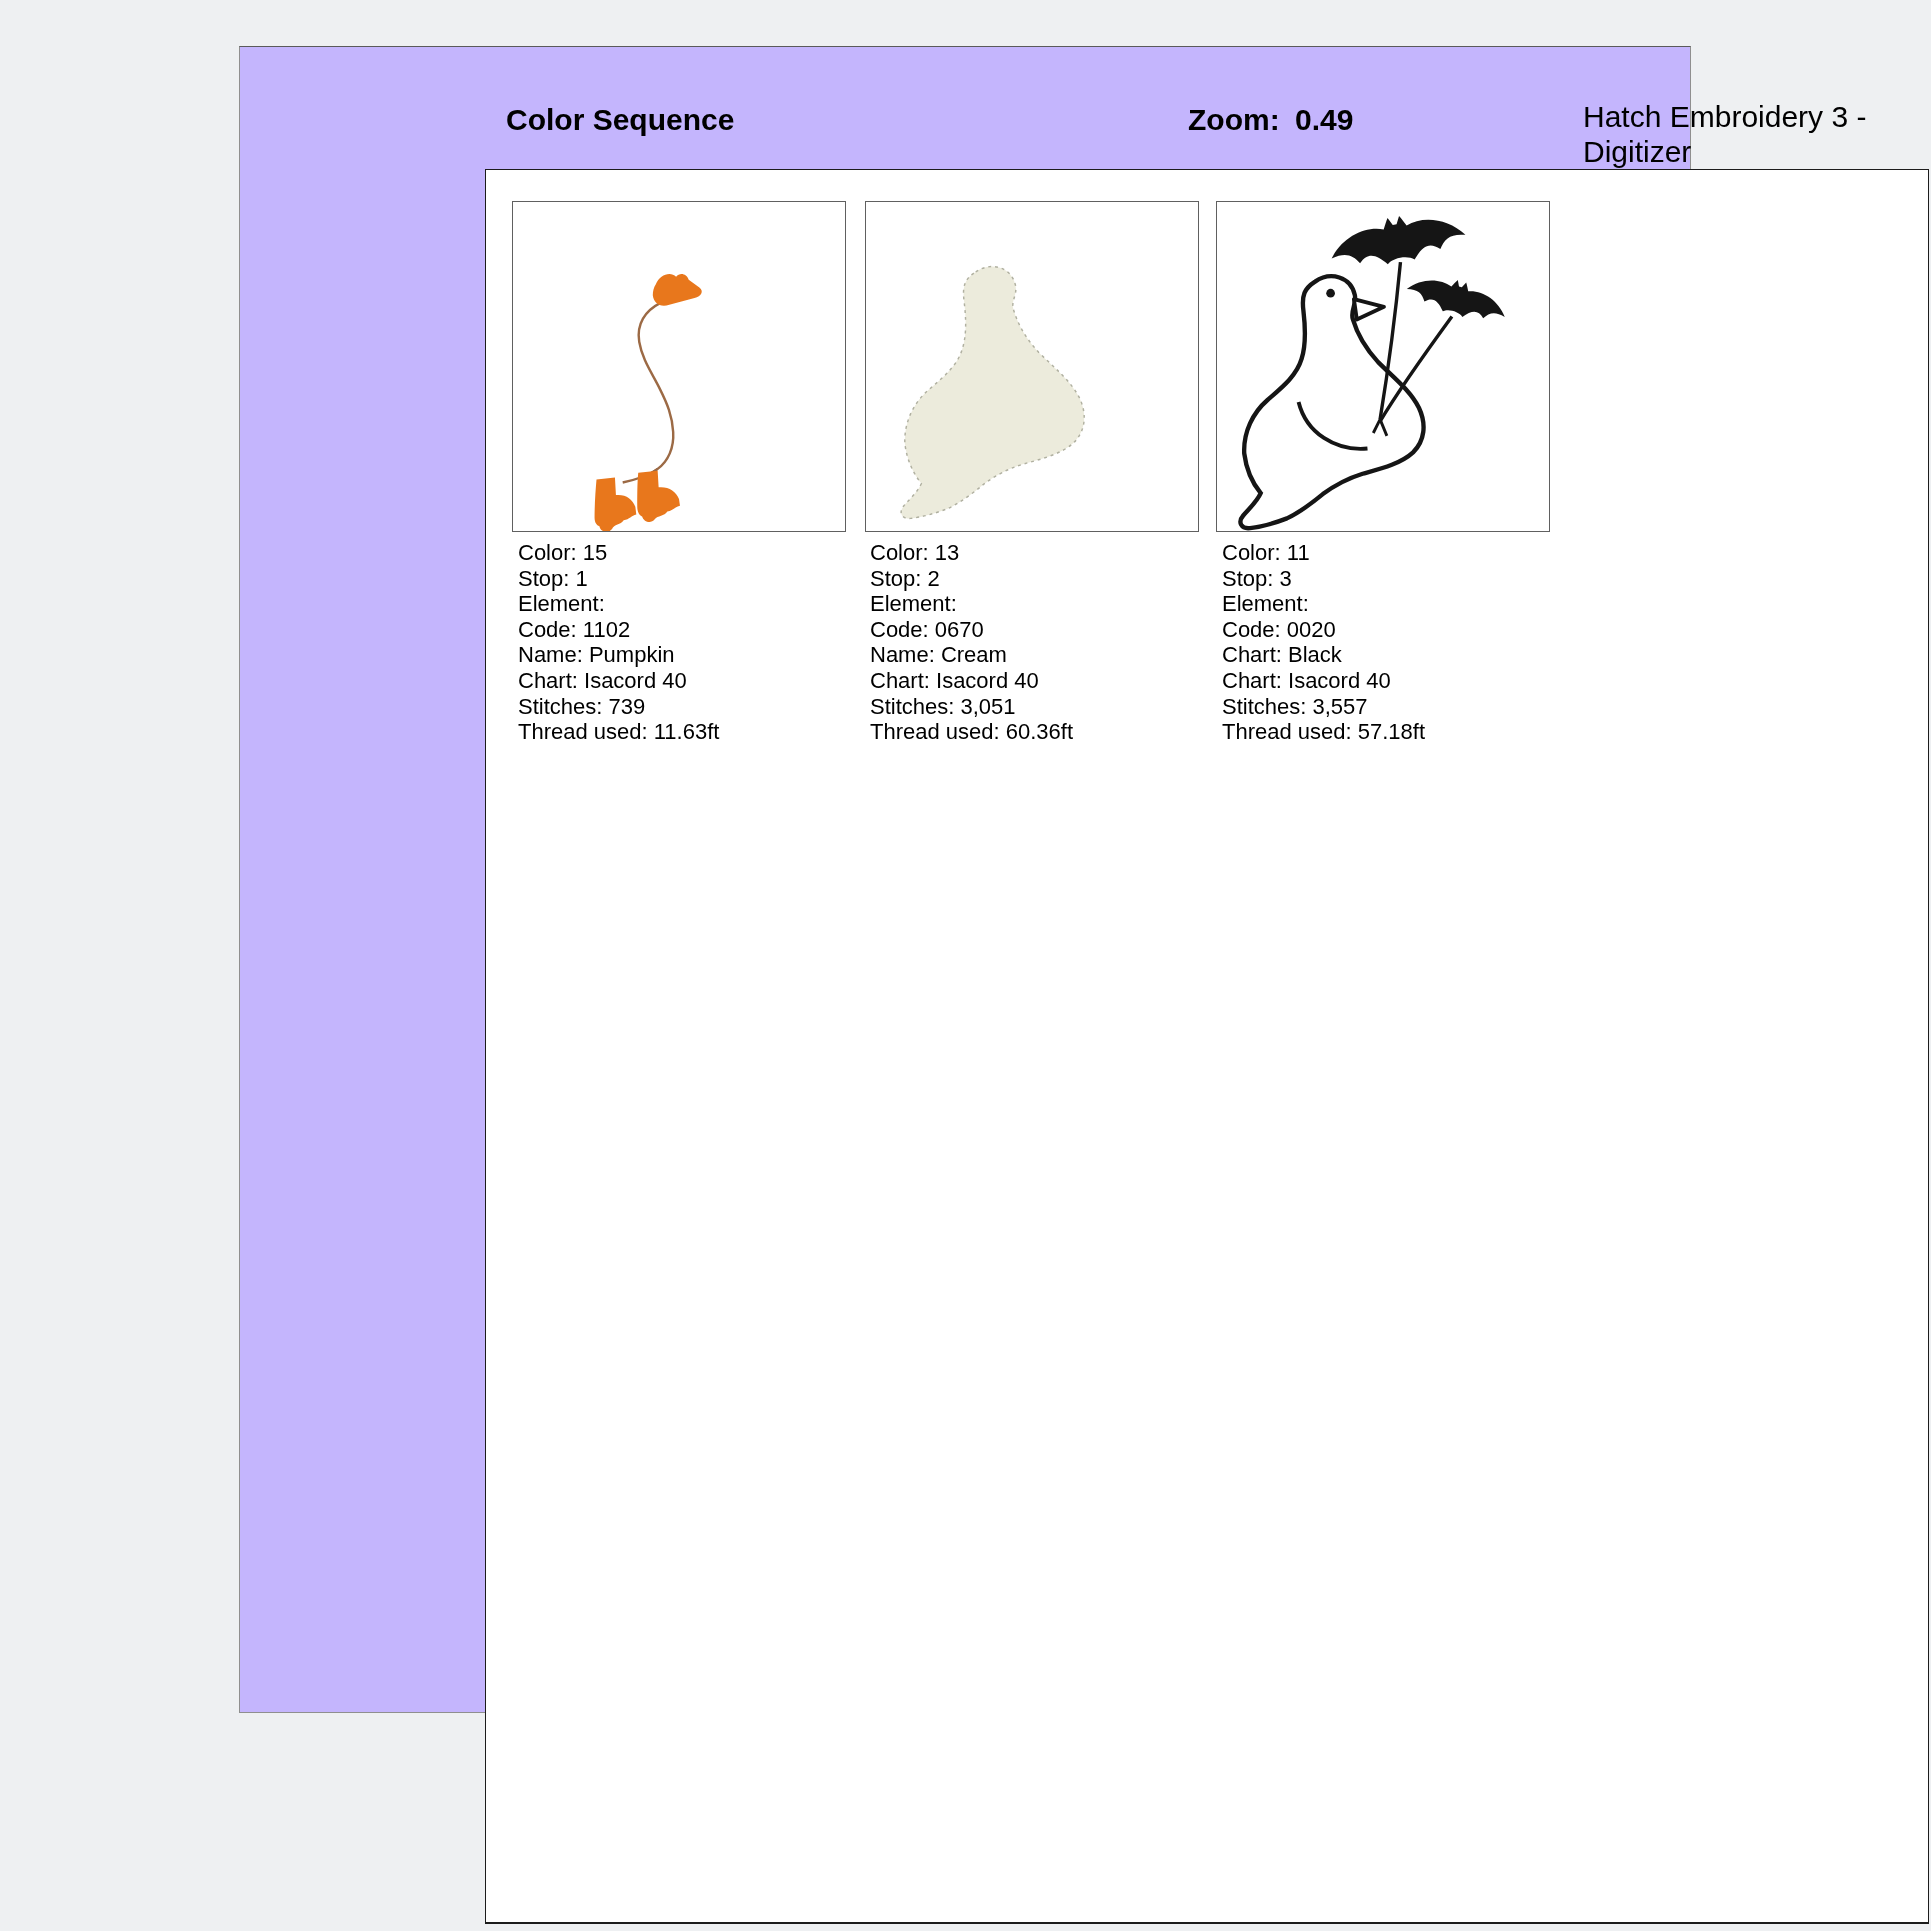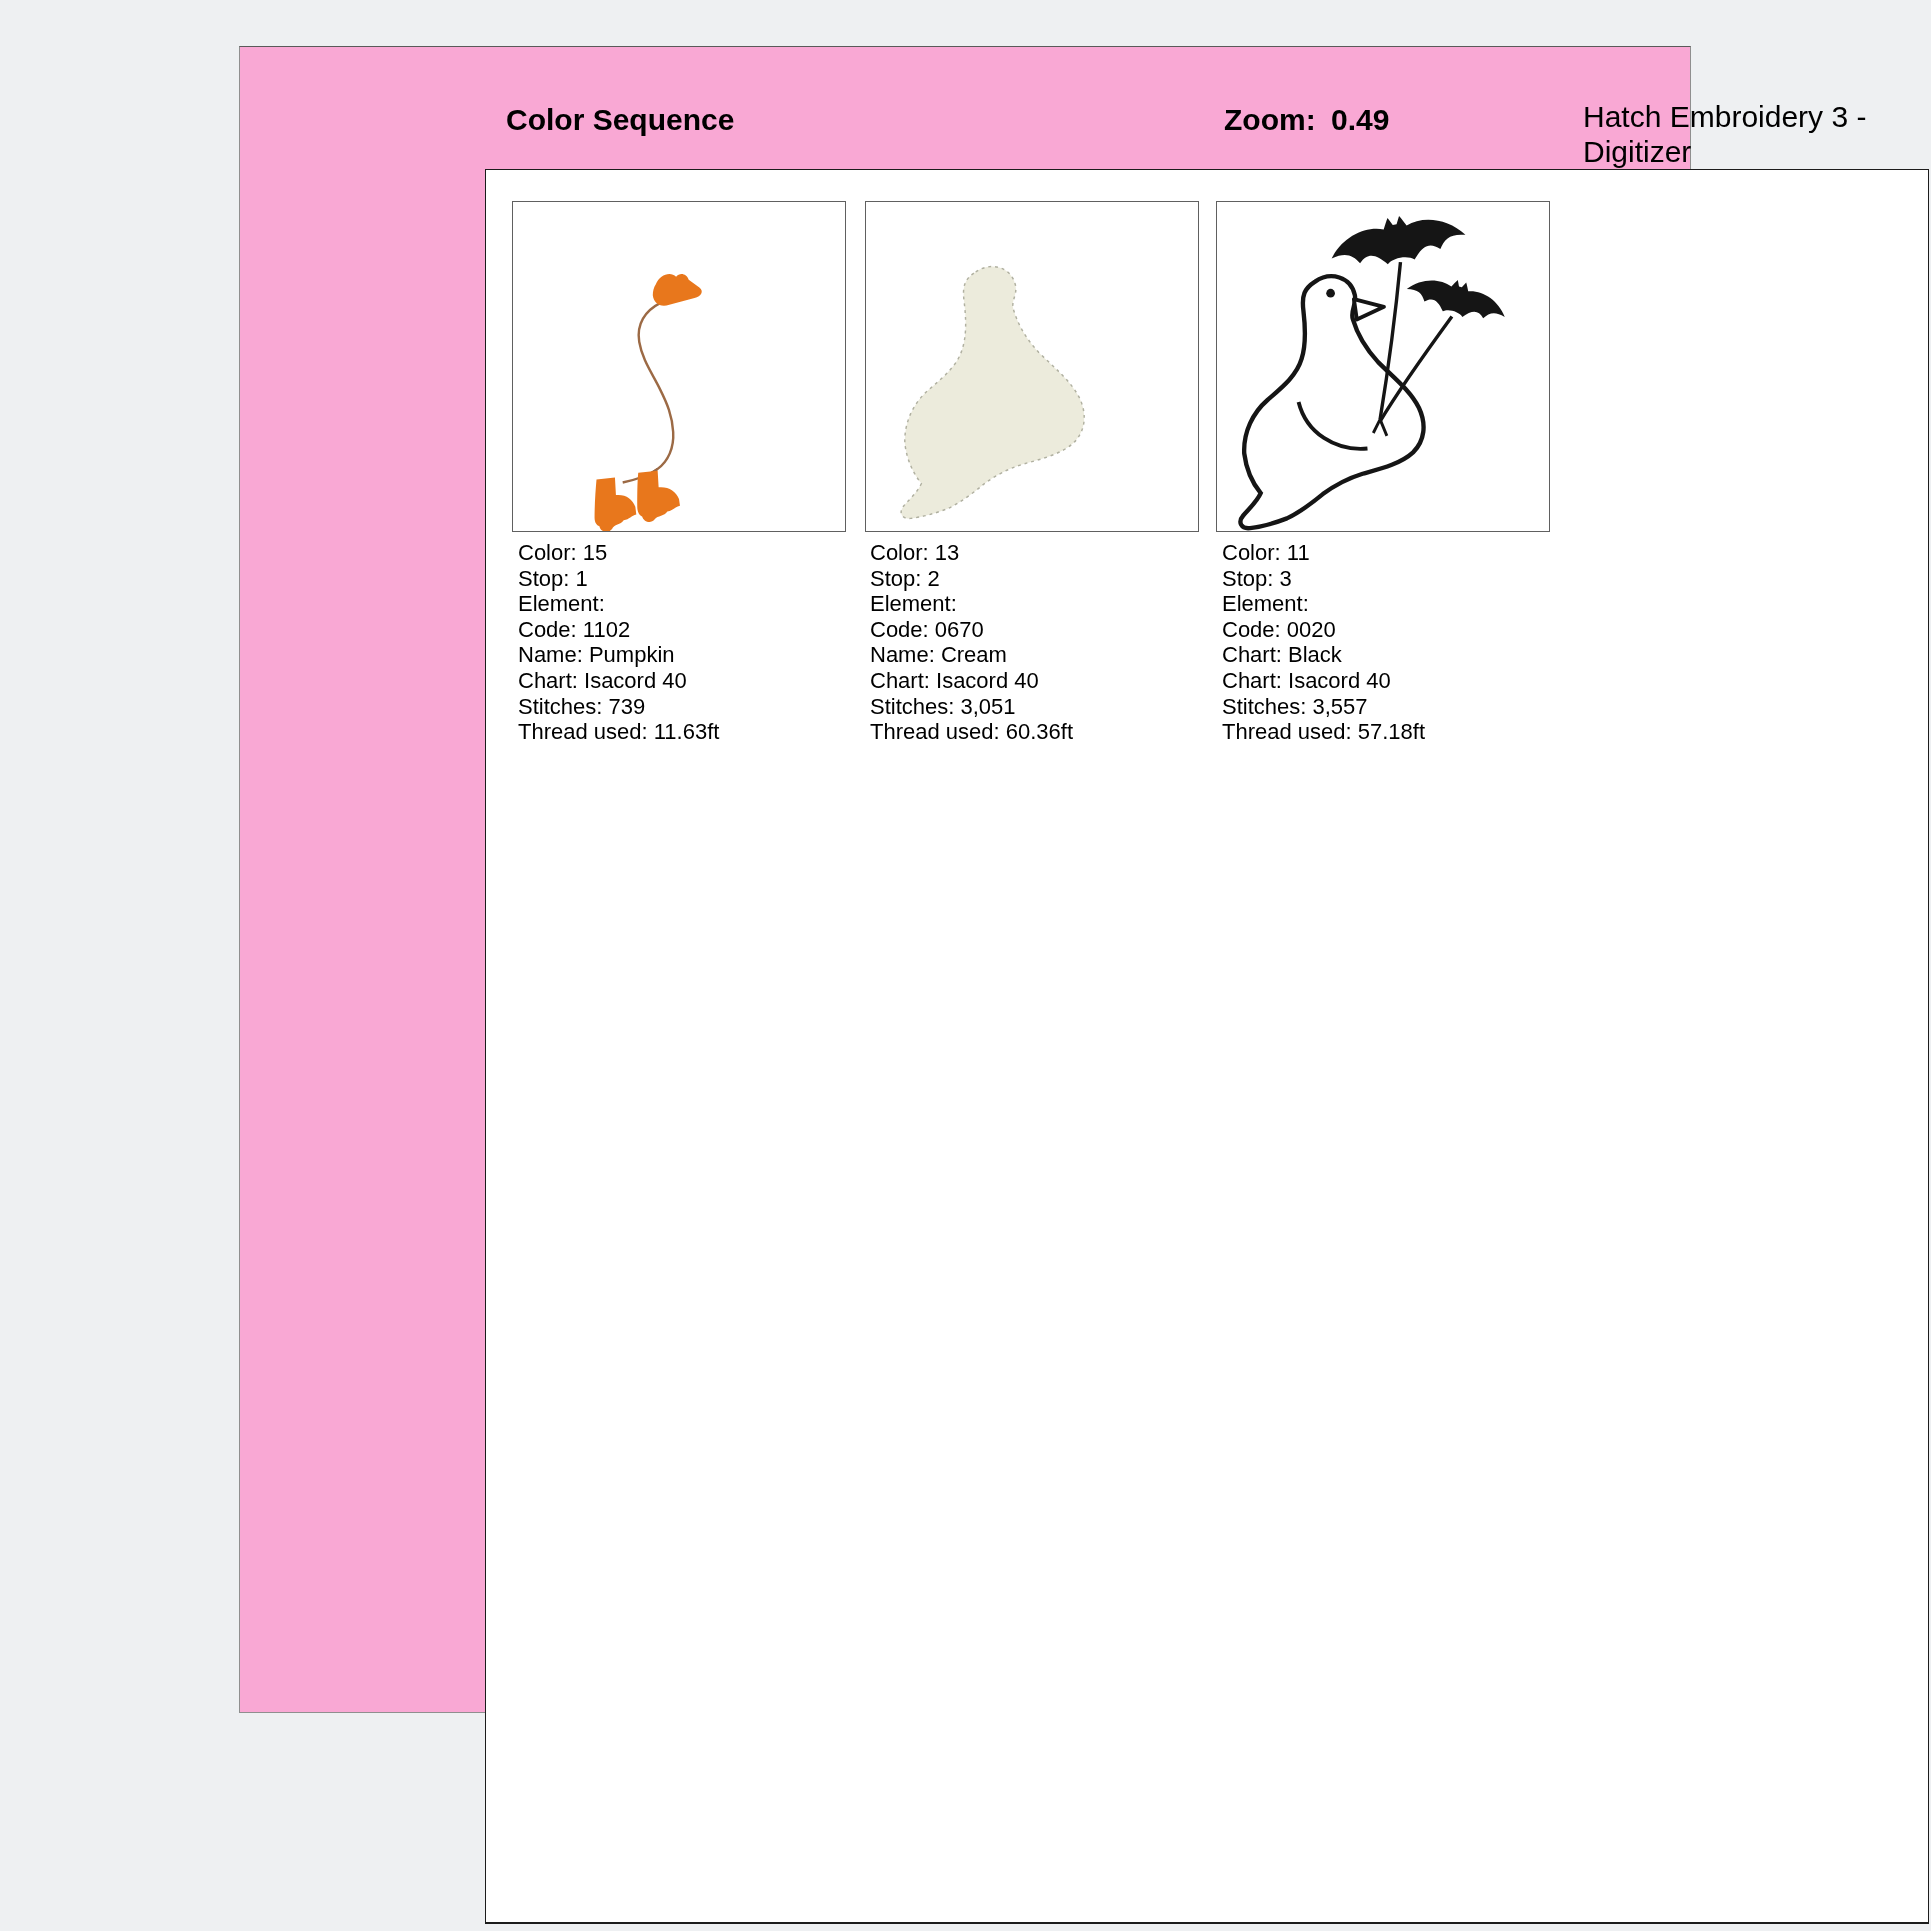--- a/index.html
+++ b/index.html
@@ -1,24 +1,24 @@
 <!DOCTYPE html>
 <html><head>
 <meta charset="utf-8">
 <style>
   html,body{margin:0;padding:0;}
   body{width:1931px;height:1931px;font-family:"Liberation Sans",sans-serif;background:#eef0f2;}
   #canvas{position:relative;width:1931px;height:1931px;background:#eef0f2;overflow:hidden;}
 
   .page{position:absolute;left:239px;top:46px;width:1452px;height:1667px;
-        background:#f9a8d4;border:1px solid #8f8f8f;border-top:1.9px solid #5a5a5a;box-sizing:border-box;}
+        background:#c4b5fd;border:1px solid #8f8f8f;border-top:1.9px solid #5a5a5a;box-sizing:border-box;}
 
   
   .hdr-title{position:absolute;left:266px;top:56px;font-size:30px;font-weight:bold;color:#000;}
-  .hdr-zoom{position:absolute;left:948px;top:56px;font-size:30px;font-weight:bold;color:#000;margin-left:36px;}
+  .hdr-zoom{position:absolute;left:948px;top:56px;font-size:30px;font-weight:bold;color:#000;}
   .hdr-zoom .zval{margin-left:15.4px;}
   .hdr-app{position:absolute;left:1343px;top:52px;width:348px;font-size:30px;font-weight:normal;
            color:#000;line-height:35px;}
 
   
   .content-box{position:absolute;left:245px;top:122px;width:1444px;height:1755px;
                border:1.9px solid #1c1c1c;border-bottom:2.9px solid #1c1c1c;background:#fff;box-sizing:border-box;}
 
   
   .thumb{position:absolute;top:154px;width:334px;height:331px;background:#fff;

